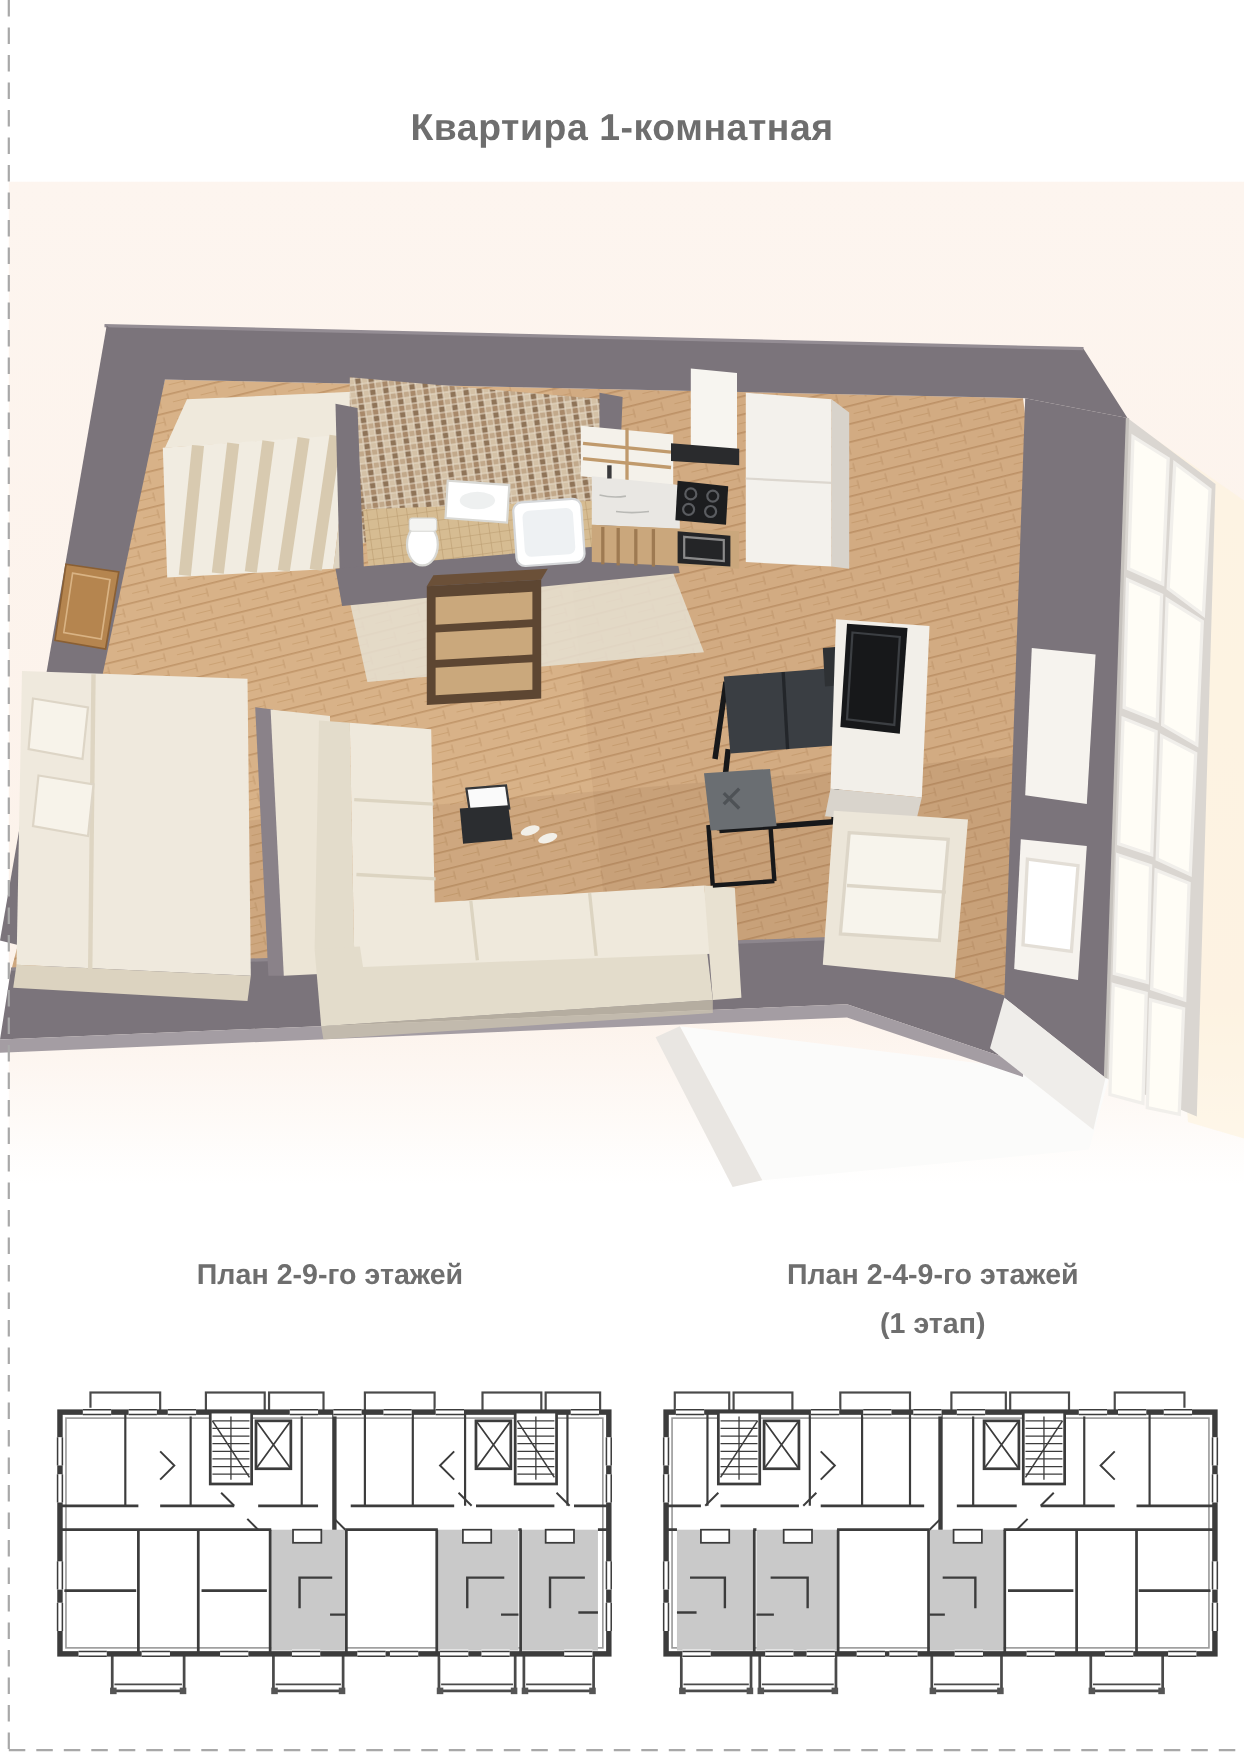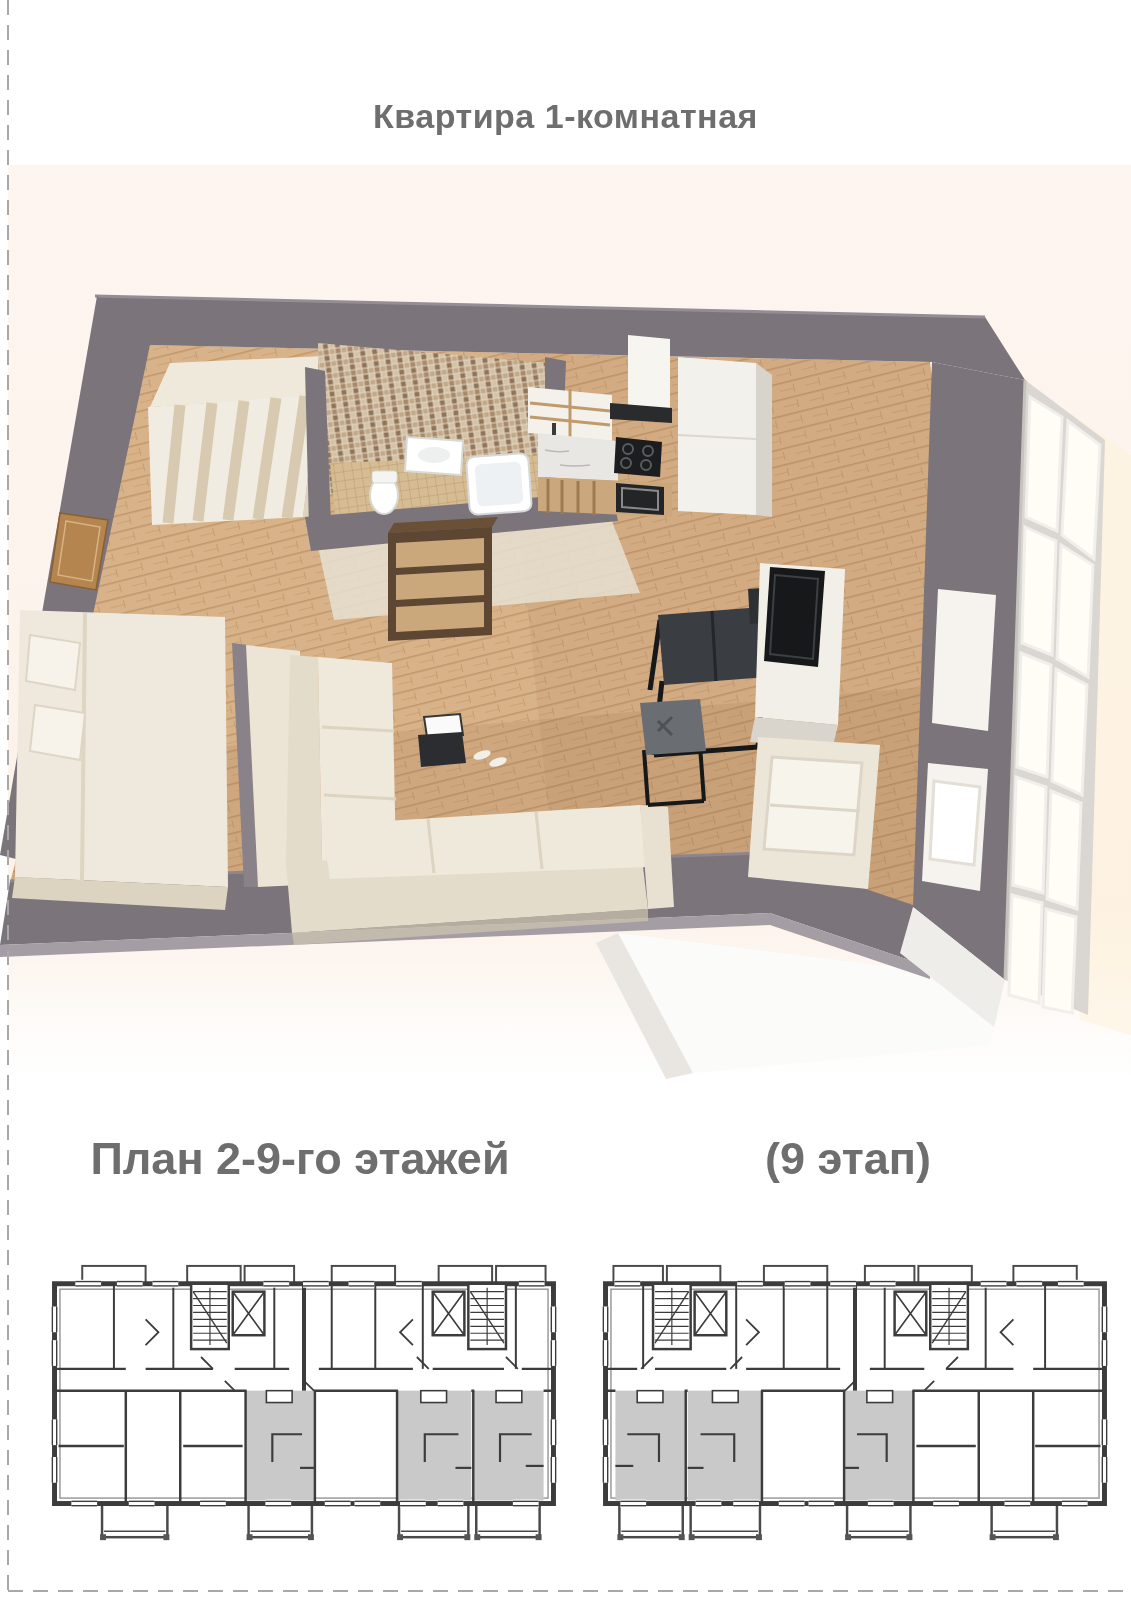--- a/index.html
+++ b/index.html
@@ -2,21 +2,21 @@
 <html style="--page-background: #ffffff; --heading-text: #6e6e6e; --page-border-dash: #a8a8a8; --render-backdrop: #fdf4ee; --render-wall: #7b747b; --render-floor-wood: #d8b288; --plan-wall: #3c3c3c; --plan-highlight: #c9c9c9;"><head>
 <meta charset="utf-8">
 <style>
   html,body{margin:0;padding:0;background:#ffffff;}
   .page{position:relative;width:1131px;height:1600px;background:var(--page-background,#fff);
         font-family:Liberation Sans, sans-serif;overflow:hidden;}
   .page-title{position:absolute;top:97px;left:0;width:100%;text-align:center;
         font-size:34px;font-weight:bold;color:var(--heading-text,#6e6e6e);letter-spacing:.5px;}
   .render-wrap{position:absolute;top:165px;left:0;width:1131px;height:940px;}
   .plan-labels{position:absolute;top:1136px;left:0;width:1131px;}
-  .plan-label{position:absolute;width:520px;text-align:center;font-size:45px;font-weight:bold;
+  .plan-label{position:absolute;width:520px;text-align:center;font-size:26px;font-weight:bold;
         color:var(--heading-text,#6e6e6e);line-height:45px;}
   .plan-label.left{left:40px;}
   .plan-label.right{left:588px;}
   .plan-svg{position:absolute;width:516px;height:297px;}
   .plan-svg.left{left:46px;top:1258px;}
   .plan-svg.right{left:597px;top:1258px;}
   .overlay-dashes{position:absolute;top:0;left:0;z-index:9;pointer-events:none;}
   svg{display:block;}
 </style>
 </head>
@@ -273,21 +273,22 @@
       <line x1="770" y1="640" x2="860" y2="646" stroke="#ddd6c8" stroke-width="3"></line>
     </g>
   </svg>
   </div>
 
   <div class="plan-labels">
     <div class="plan-label left">
       <div>План 2-9-го этажей</div>
     </div>
     <div class="plan-label right">
-      <div>(9 этап)</div>
+      <div>План 2-4-9-го этажей</div>
+      <div>(1 этап)</div>
     </div>
   </div>
 
   <svg width="0" height="0" style="position:absolute" aria-hidden="true">
     <defs>
       <g id="winh" stroke="#3c3c3c">
         <rect x="-13" y="-4" width="26" height="8" fill="#ffffff" stroke="none"></rect>
         <line x1="-13" y1="-2.2" x2="13" y2="-2.2" stroke-width="1.4"></line>
         <line x1="-13" y1="2.2" x2="13" y2="2.2" stroke-width="1.4"></line>
       </g>

